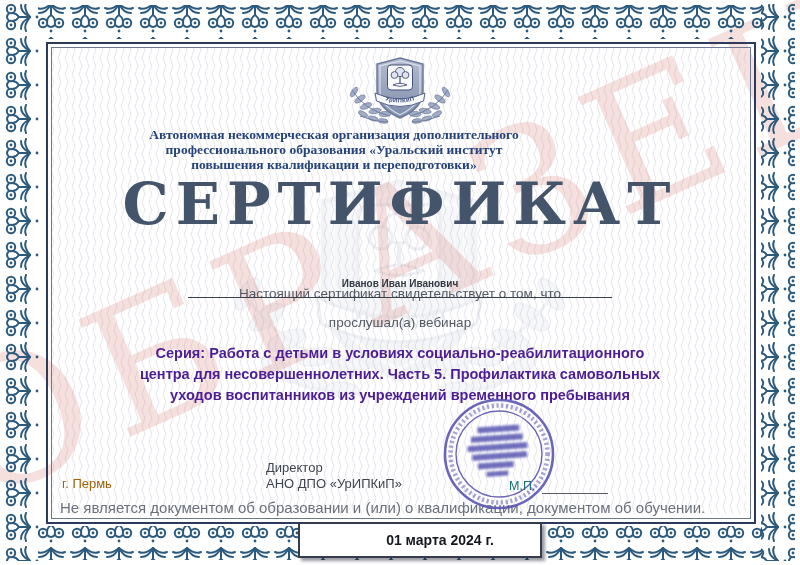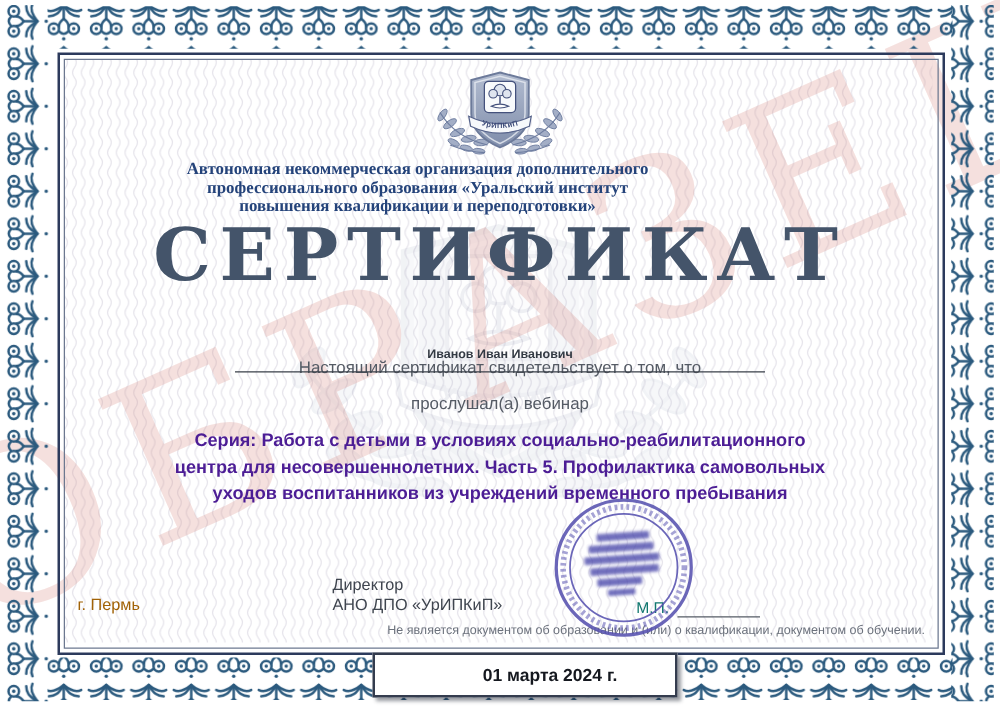--- a/index.html
+++ b/index.html
@@ -49,22 +49,22 @@
   .action{left:0;top:315px;width:800px;text-align:center;z-index:4;
     font-size:13.5px;color:#545a64;}
   .course{left:0;top:343px;width:800px;text-align:center;z-index:4;
     font-size:14.5px;line-height:21px;font-weight:bold;color:#4c1d95;}
 
   .city{left:62px;top:476px;z-index:4;font-size:13px;color:#a16207;}
   .signer{left:266px;top:460px;z-index:4;font-size:13px;line-height:15.5px;color:#3f454f;}
   .mp{left:509px;top:479px;z-index:4;font-size:12.5px;color:#0f766e;}
   .sig-line{left:542px;top:478px;width:66px;height:15px;
     border-bottom:1.6px solid #565c66;z-index:4;}
-  .disclaimer{left:60px;top:499px;width:680px;text-align:right;z-index:4;
-    font-size:10px;color:#6b717c;}
+  .disclaimer{left:60px;top:499px;width:680px;text-align:left;z-index:4;
+    font-size:15px;color:#6b717c;}
 
   .stamp{left:441px;top:396px;width:117px;height:117px;z-index:5;}
 
   .date-box{
     left:298px;top:522px;width:200px;height:32px;z-index:6;
     background:#ffffff;border:2px solid #343c4e;
     box-shadow:3px 3px 3px rgba(25,30,45,.45);
     display:flex;align-items:center;justify-content:center;
     font-size:14px;font-weight:bold;color:#15181f;padding-left:40px;
   }

